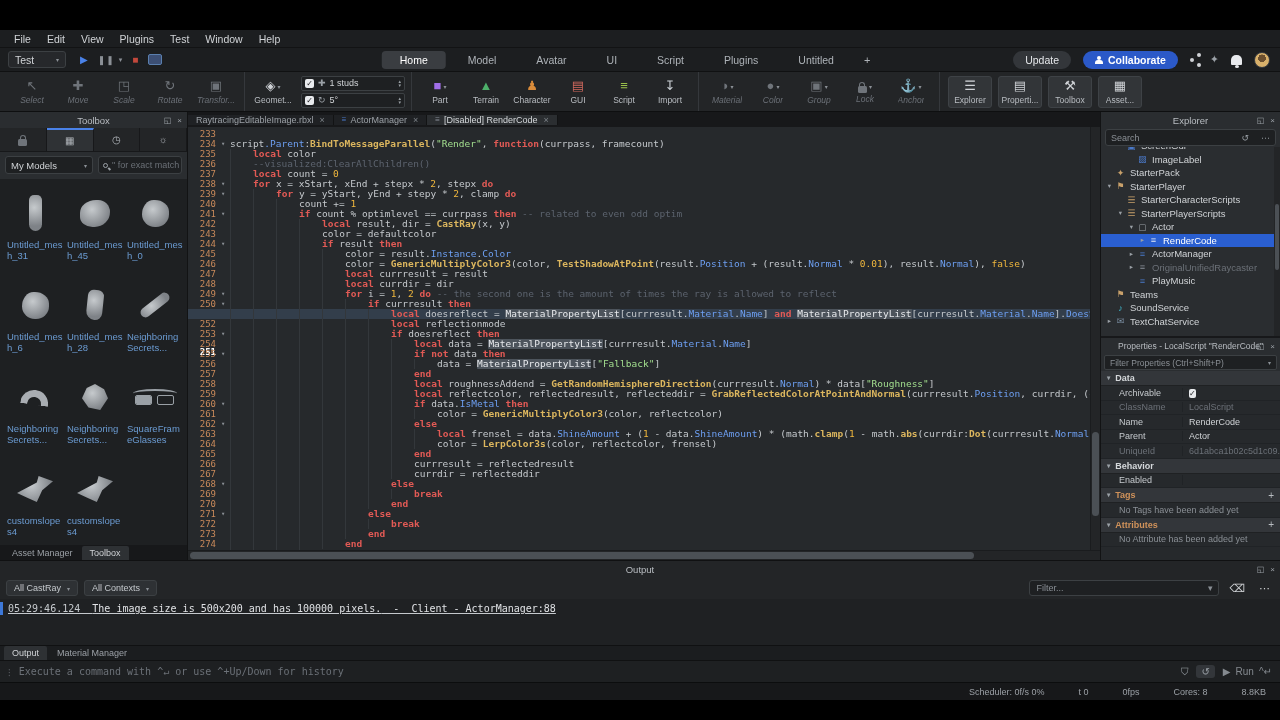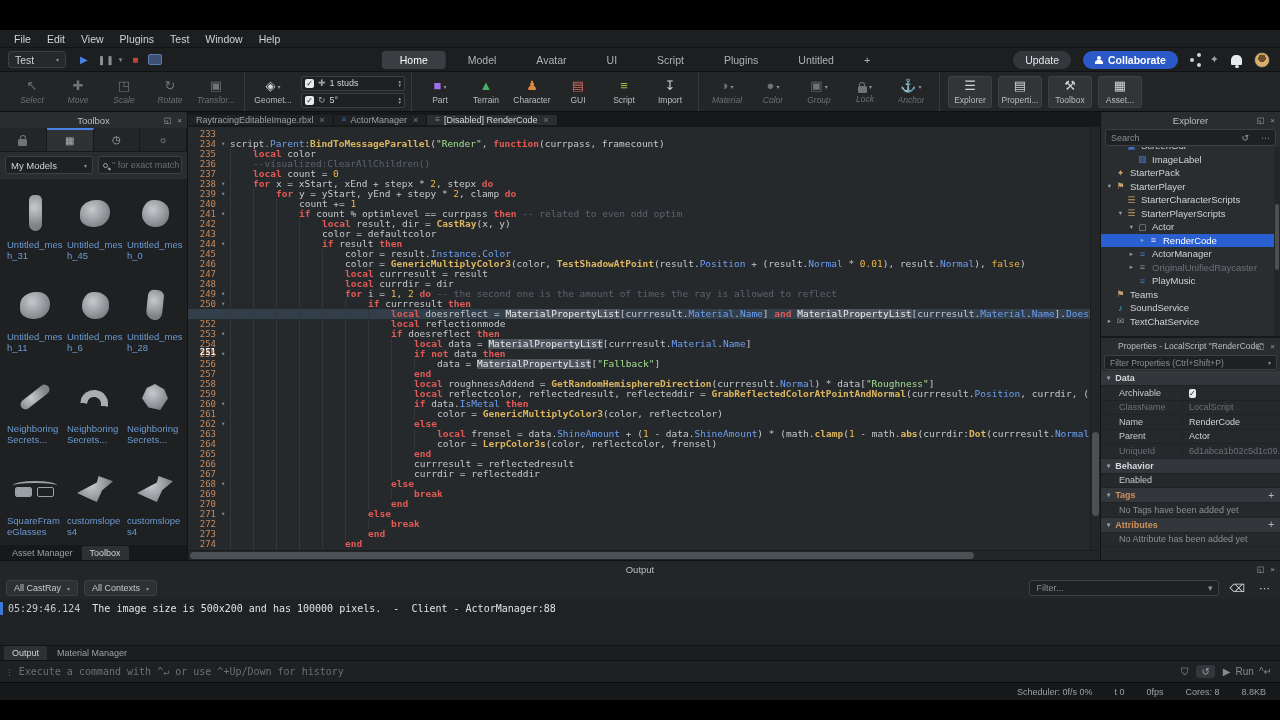--- a/index.html
+++ b/index.html
@@ -145,34 +145,34 @@
   .pcheck.un{background:#3a3d41;}
   .pnote{height:14.5px;display:flex;align-items:center;padding-left:18px;font-size:9px;color:#8a8f95;border-bottom:1px solid #202326;}
   
   .out{height:85px;background:#232527;display:flex;flex-direction:column;border-top:1px solid #101112;}
   .out-tools{height:22px;display:flex;align-items:center;gap:6px;padding:0 6px;}
   .opill{height:16px;background:#2e3134;border:1px solid #3c4043;border-radius:3px;display:flex;align-items:center;gap:6px;padding:0 7px;font-size:9px;color:#c5c9cd;}
   .opill .c{font-size:6px;color:#8b9096;}
   .ofilter{margin-left:auto;width:190px;height:16px;background:#1e2022;border:1px solid #3c4043;border-radius:3px;display:flex;align-items:center;justify-content:space-between;padding:0 6px;font-size:9px;color:#8a8f95;}
   .obtn{color:#d0d3d6;font-size:11px;margin:0 4px;}
   .omsgs{flex:1;background:#1f2123;font-family:"DejaVu Sans Mono",monospace;font-size:10px;padding-top:3px;overflow:hidden;}
-  .omsg{display:flex;align-items:center;height:13px;line-height:13px;white-space:pre;}
+  .omsg{display:flex;align-items:center;height:13px;line-height:13px;white-space:pre;text-decoration:underline;}
   .obar{width:3px;align-self:stretch;margin-right:5px;flex:none;}
   .obar.on{background:#3d78d8;}
   .otime{color:#c5c9cd;}
   .ow{color:#e0e2e5;} .om{color:#cf6bd6;font-weight:bold;}
   
   .ptabs{height:15px;background:#1b1d1f;display:flex;align-items:flex-end;gap:2px;padding-left:4px;border-top:1px solid #101112;}
   .cmd{height:22px;background:#1e2022;border-top:1px solid #101112;display:flex;align-items:center;padding:0 8px;font-family:"DejaVu Sans Mono",monospace;font-size:10px;color:#6b7077;gap:8px;}
   .cmd .grip{color:#55595e;font-size:10px;}
   .cmd .ph{flex:1;}
   .cmdicons{display:flex;align-items:center;gap:8px;color:#9aa0a6;font-size:10px;font-family:"Liberation Sans",sans-serif;}
   .histbox{background:#33363a;border-radius:3px;padding:1px 5px;}
   .runbtn{display:flex;gap:5px;align-items:center;color:#84898f;font-size:10px;}
-  .status{height:18px;background:#17181a;display:flex;align-items:center;justify-content:flex-end;gap:22px;padding-right:14px;font-size:9px;color:#9ba0a6;border-top:1px solid #0c0d0e;}
+  .status{height:18px;background:#17181a;display:flex;align-items:center;justify-content:flex-end;gap:34px;padding-right:14px;font-size:9px;color:#9ba0a6;border-top:1px solid #0c0d0e;}
 </style>
 </head>
 <body>
 
 <div class="app">
 
   <div class="menubar" id="menu-items">
       <span>File</span>
       <span>Edit</span>
       <span>View</span>
@@ -428,26 +428,20 @@
             <div class="thumb">
               <div class="sh sh-rock"></div>
             </div>
             <div class="tlabel">Untitled_mesh_45</div>
           </div>
           <div class="titem">
             <div class="thumb">
               <div class="sh sh-rock2"></div>
             </div>
             <div class="tlabel">Untitled_mesh_0</div>
-          </div>
-          <div class="titem">
-            <div class="thumb">
-              <div class="sh sh-rock"></div>
-            </div>
-            <div class="tlabel">Untitled_mesh_11</div>
           </div>
           <div class="titem">
             <div class="thumb">
               <div class="sh sh-rock2"></div>
             </div>
             <div class="tlabel">Untitled_mesh_6</div>
           </div>
           <div class="titem">
             <div class="thumb">
               <div class="sh sh-boot"></div>

